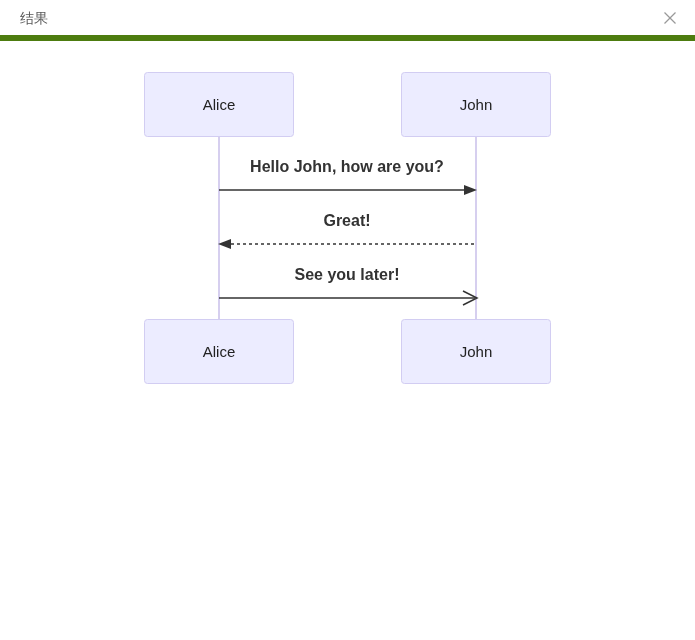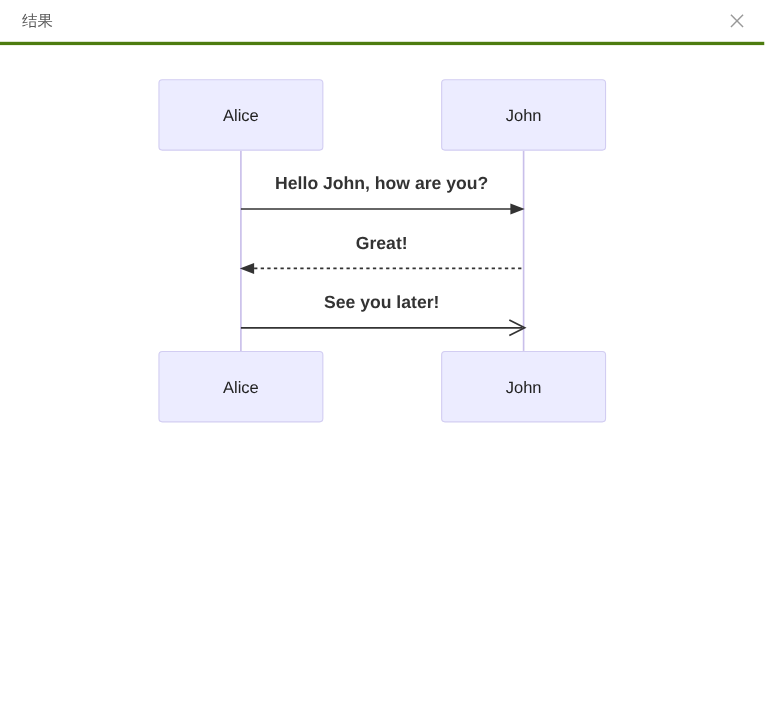--- a/index.html
+++ b/index.html
@@ -11,21 +11,21 @@
     font-family: "Liberation Sans", sans-serif;
     overflow: hidden;
     position: relative;
   }
   .modal-header {
     position: absolute;
     top: 0; left: 0;
     width: 695px;
     height: 41px;
     background: #ffffff;
-    border-bottom: 3px solid #4d7c0f;
+    border-bottom: 6px solid #4d7c0f;
     box-sizing: border-box;
     z-index: 2;
   }
   .modal-title {
     position: absolute;
     left: 20px;
     top: 50%;
     transform: translateY(-50%);
     font-size: 14px;
     color: #595959;

